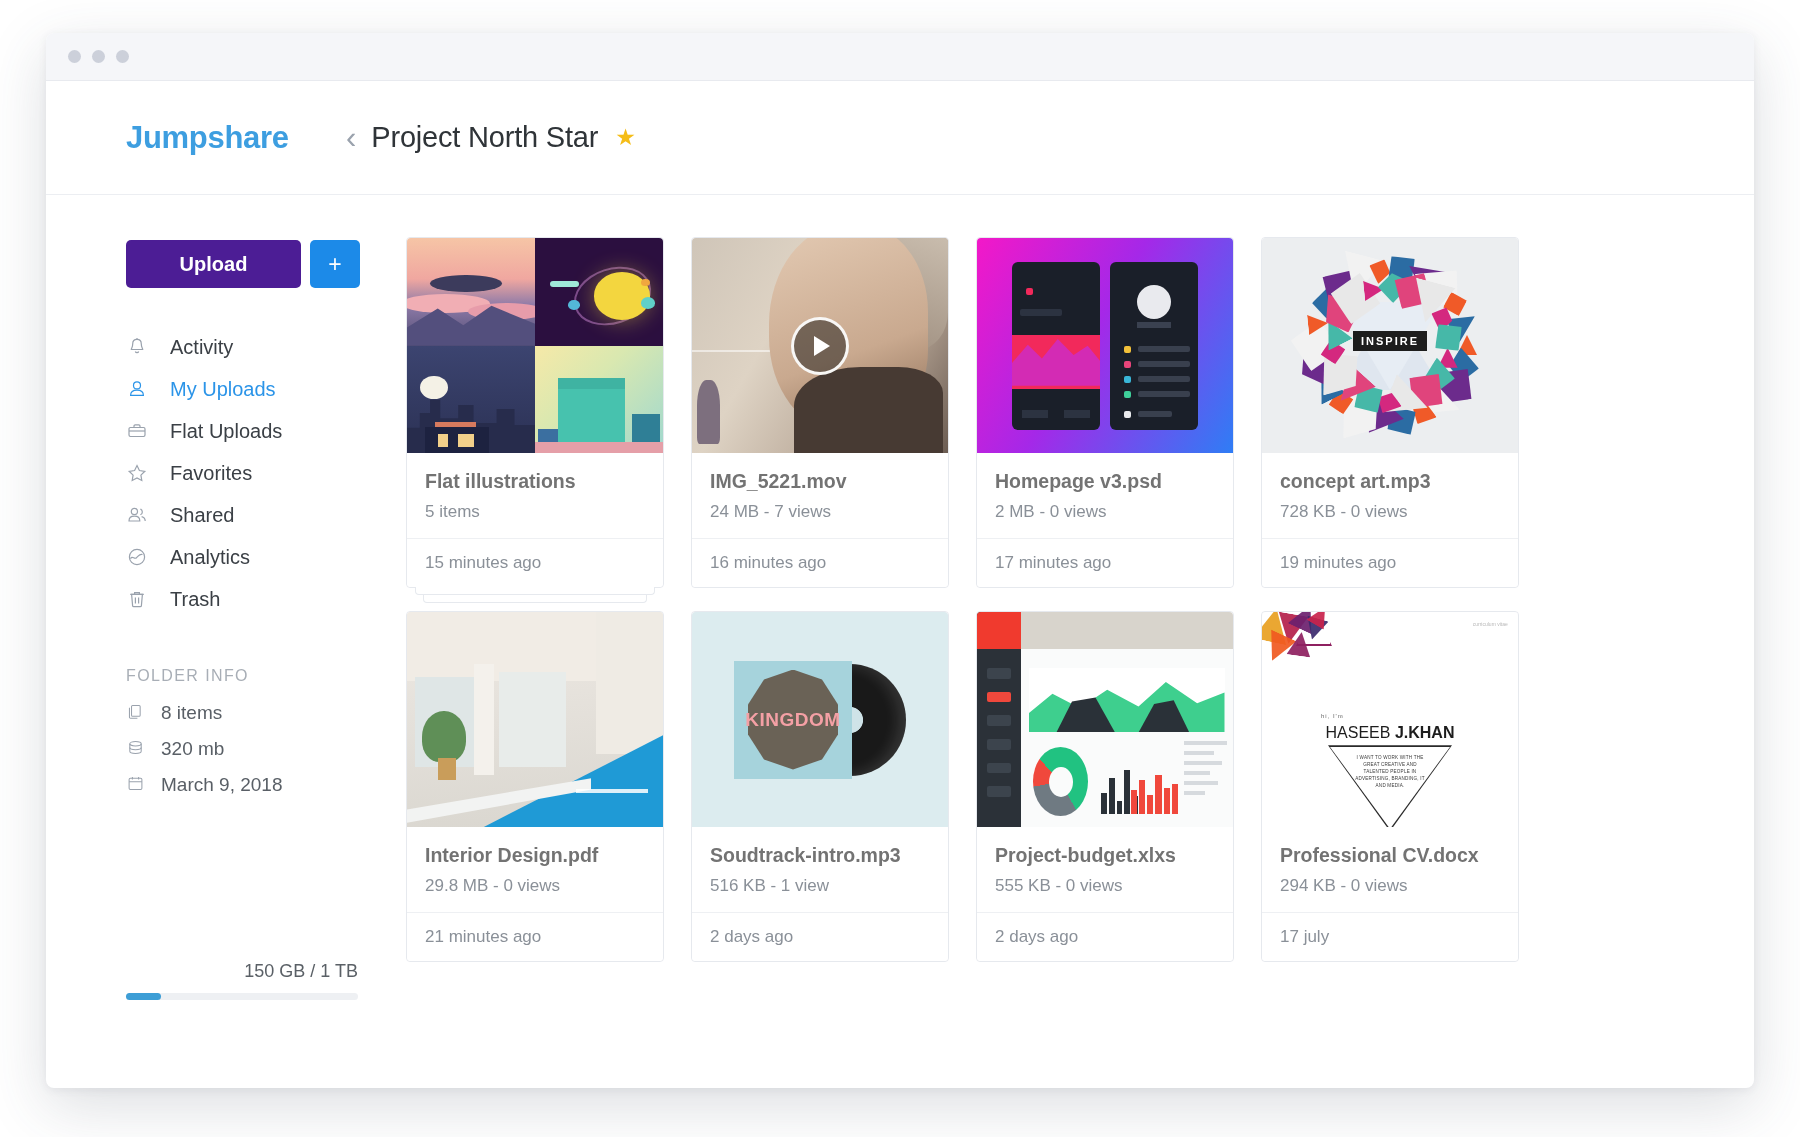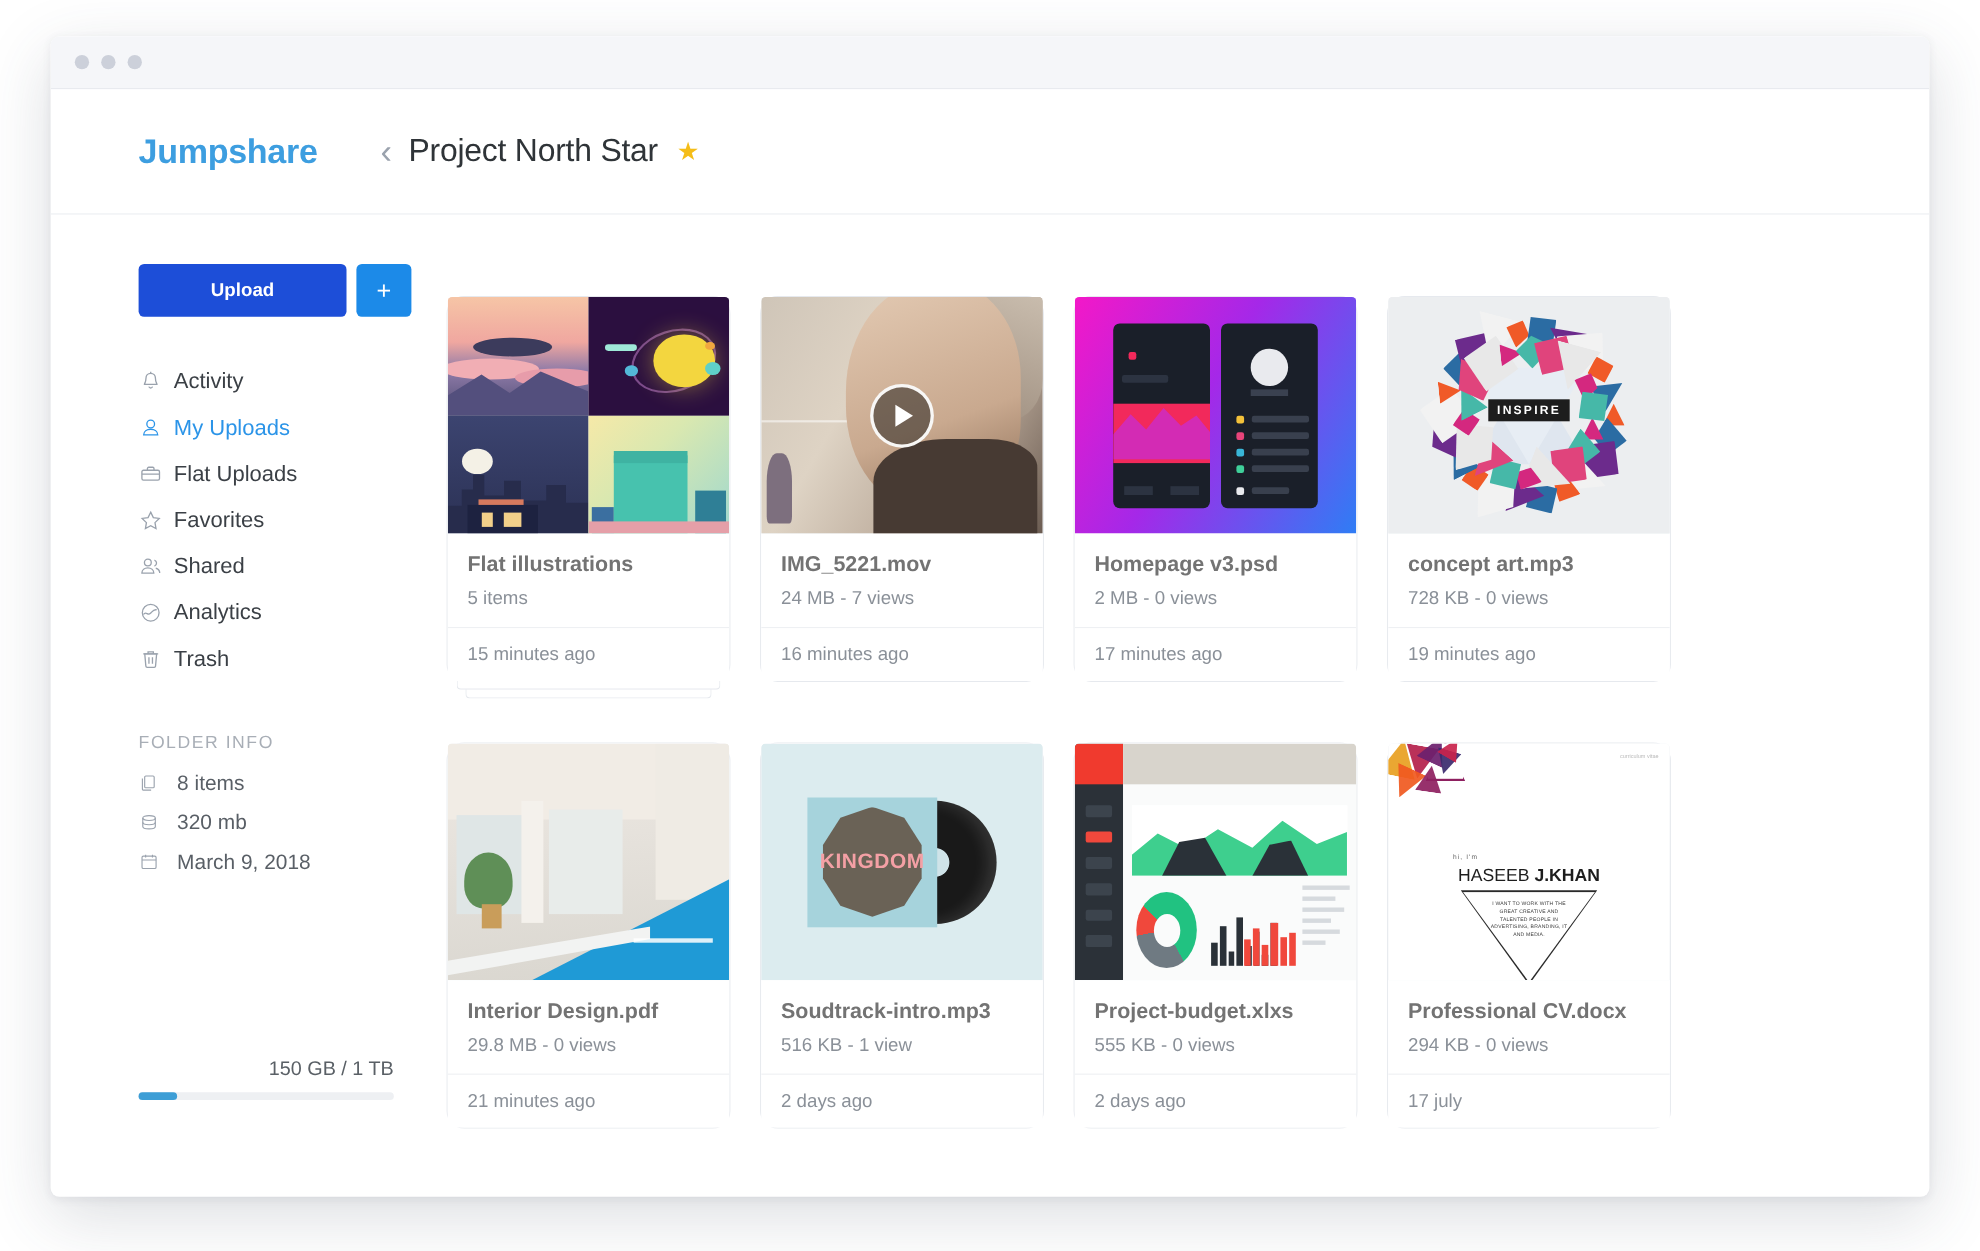--- a/index.html
+++ b/index.html
@@ -85,34 +85,34 @@
   .avatar .beard { position:absolute; left:14%; bottom:0; width:72%; height:30%; background:#6b4a33; border-radius: 40% 40% 6px 6px;}
   .caret { font-size: 13px; color: #9aa2ad; }
 
   
   .body-area { display: flex; height: calc(100% - 162px); }
 
   
   .sidebar { width: 345px; padding: 45px 0 0 80px; position: relative; }
   .upload-row { display: flex; gap: 9px; }
   .upload-btn {
-    width: 189px; height: 48px; border-radius: 5px;
-    background: #1d4ed8; color: #fff;
-    font-size: 17px; font-weight: bold; border: none;
+    width: 175px; height: 48px; border-radius: 5px;
+    background: #4c1d95; color: #fff;
+    font-size: 20px; font-weight: bold; border: none;
     font-family: inherit; cursor: pointer;
   }
   .plus-btn {
     width: 50px; height: 48px; border-radius: 5px;
     background: #1c8ae8; color: #fff; font-size: 23px;
     border: none; font-family: inherit; cursor: pointer;
     line-height: 1;
   }
   .nav { margin-top: 38px; }
   .nav-item {
-    display: flex; align-items: center; gap: 10px;
+    display: flex; align-items: center; gap: 22px;
     height: 42px; font-size: 20px; color: #3b4046;
     cursor: pointer;
   }
   .nav-item.active { color: #2b94e8; }
   .nav-ico { width: 22px; height: 22px; flex: 0 0 22px; display: block; }
   .nav-ico svg { display: block; }
 
   .section-title {
     margin-top: 47px; margin-bottom: 10px;
     font-size: 16px; color: #a8aeb6; letter-spacing: 1.4px;
@@ -130,24 +130,23 @@
   
   .content { flex: 1; padding: 42px 45px 0 15px; }
   .grid {
     display: grid;
     grid-template-columns: repeat(4, 258px);
     gap: 23px 27px;
   }
   .card {
     position: relative;
     border: 1px solid #e6e9ee;
-    border-radius: 16px;
+    border-radius: 4px;
     background: #fff;
     overflow: visible;
-    margin-top: 32px;
   }
   .card-inner { background:#fff; border-radius:4px; position:relative; z-index:2; overflow:hidden; }
   .card.folder::before,
   .card.folder::after {
     content: ""; position: absolute; left: 8px; right: 8px;
     border: 1px solid #e6e9ee; border-top: none;
     border-radius: 0 0 4px 4px; background: #fff; z-index: 1;
   }
   .card.folder::before { bottom: -8px; height: 10px; }
   .card.folder::after { left: 16px; right: 16px; bottom: -16px; height: 10px; z-index: 0; }

